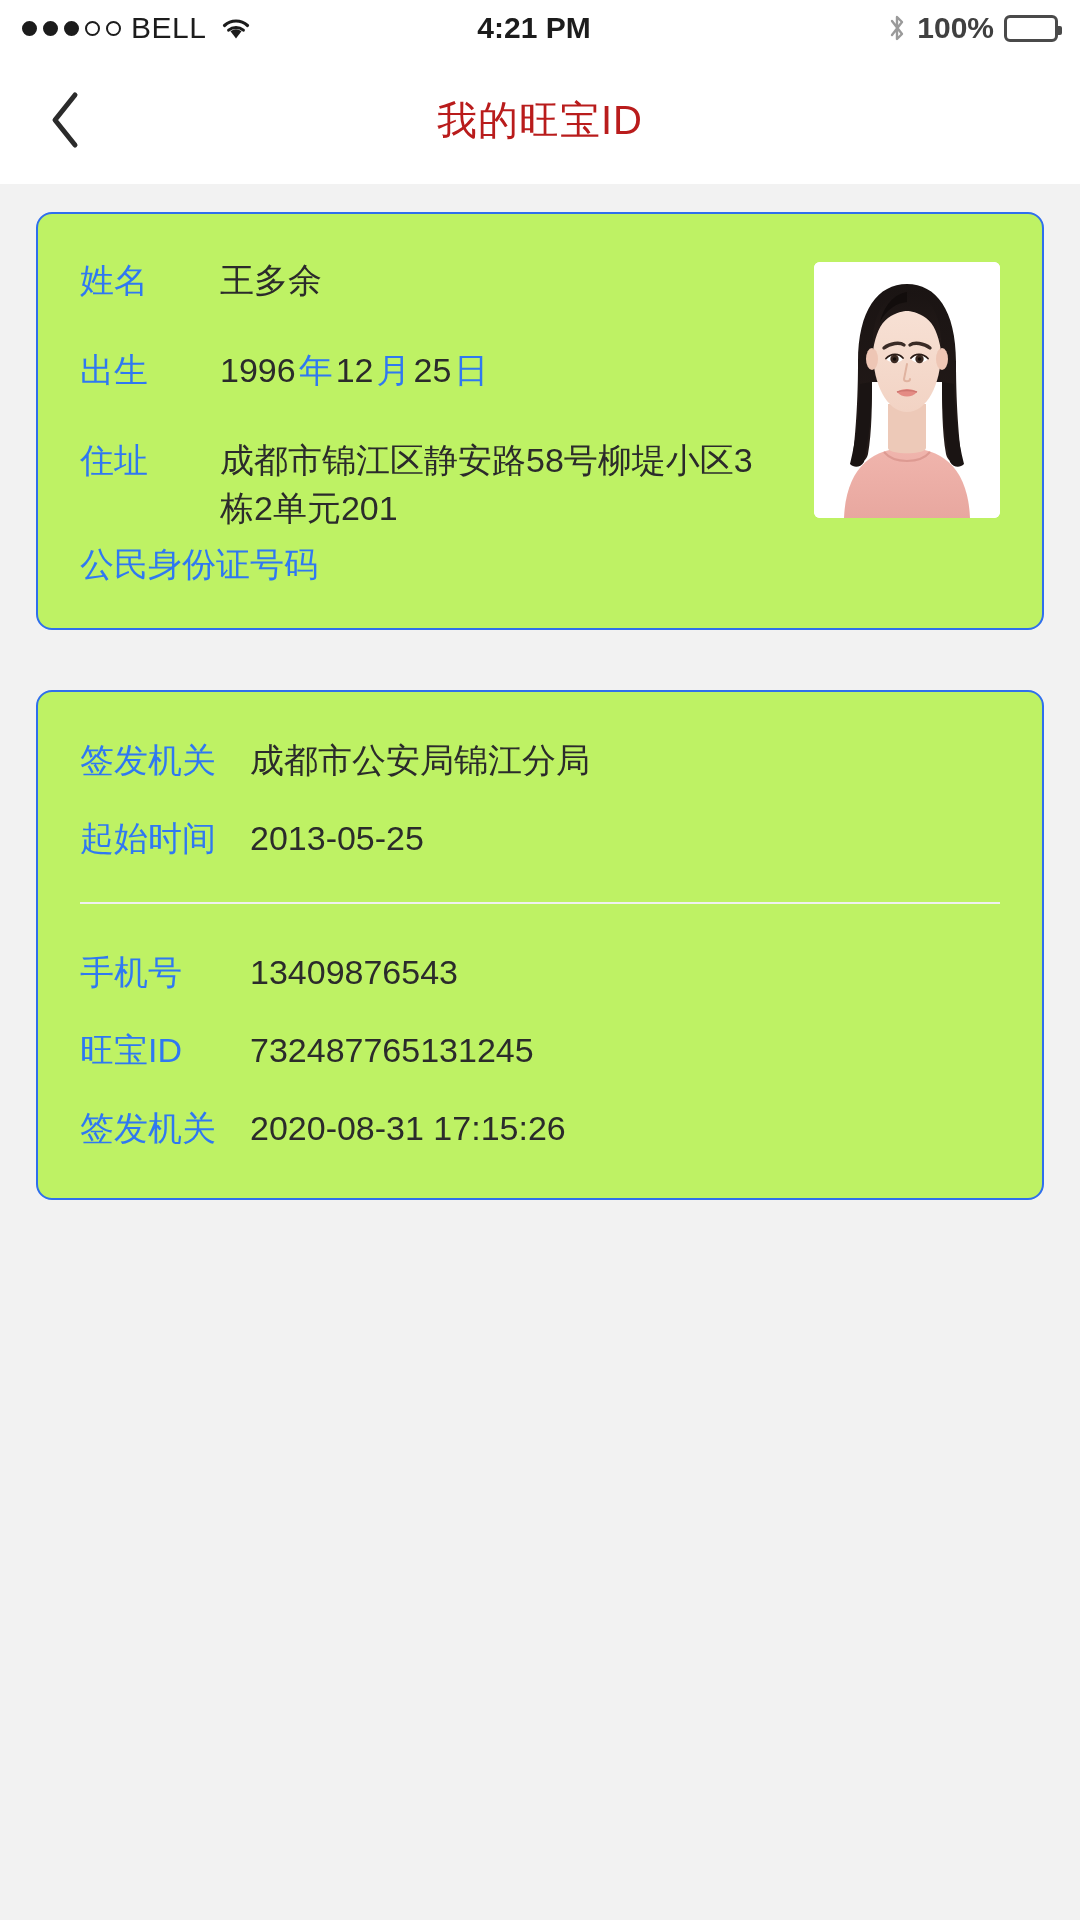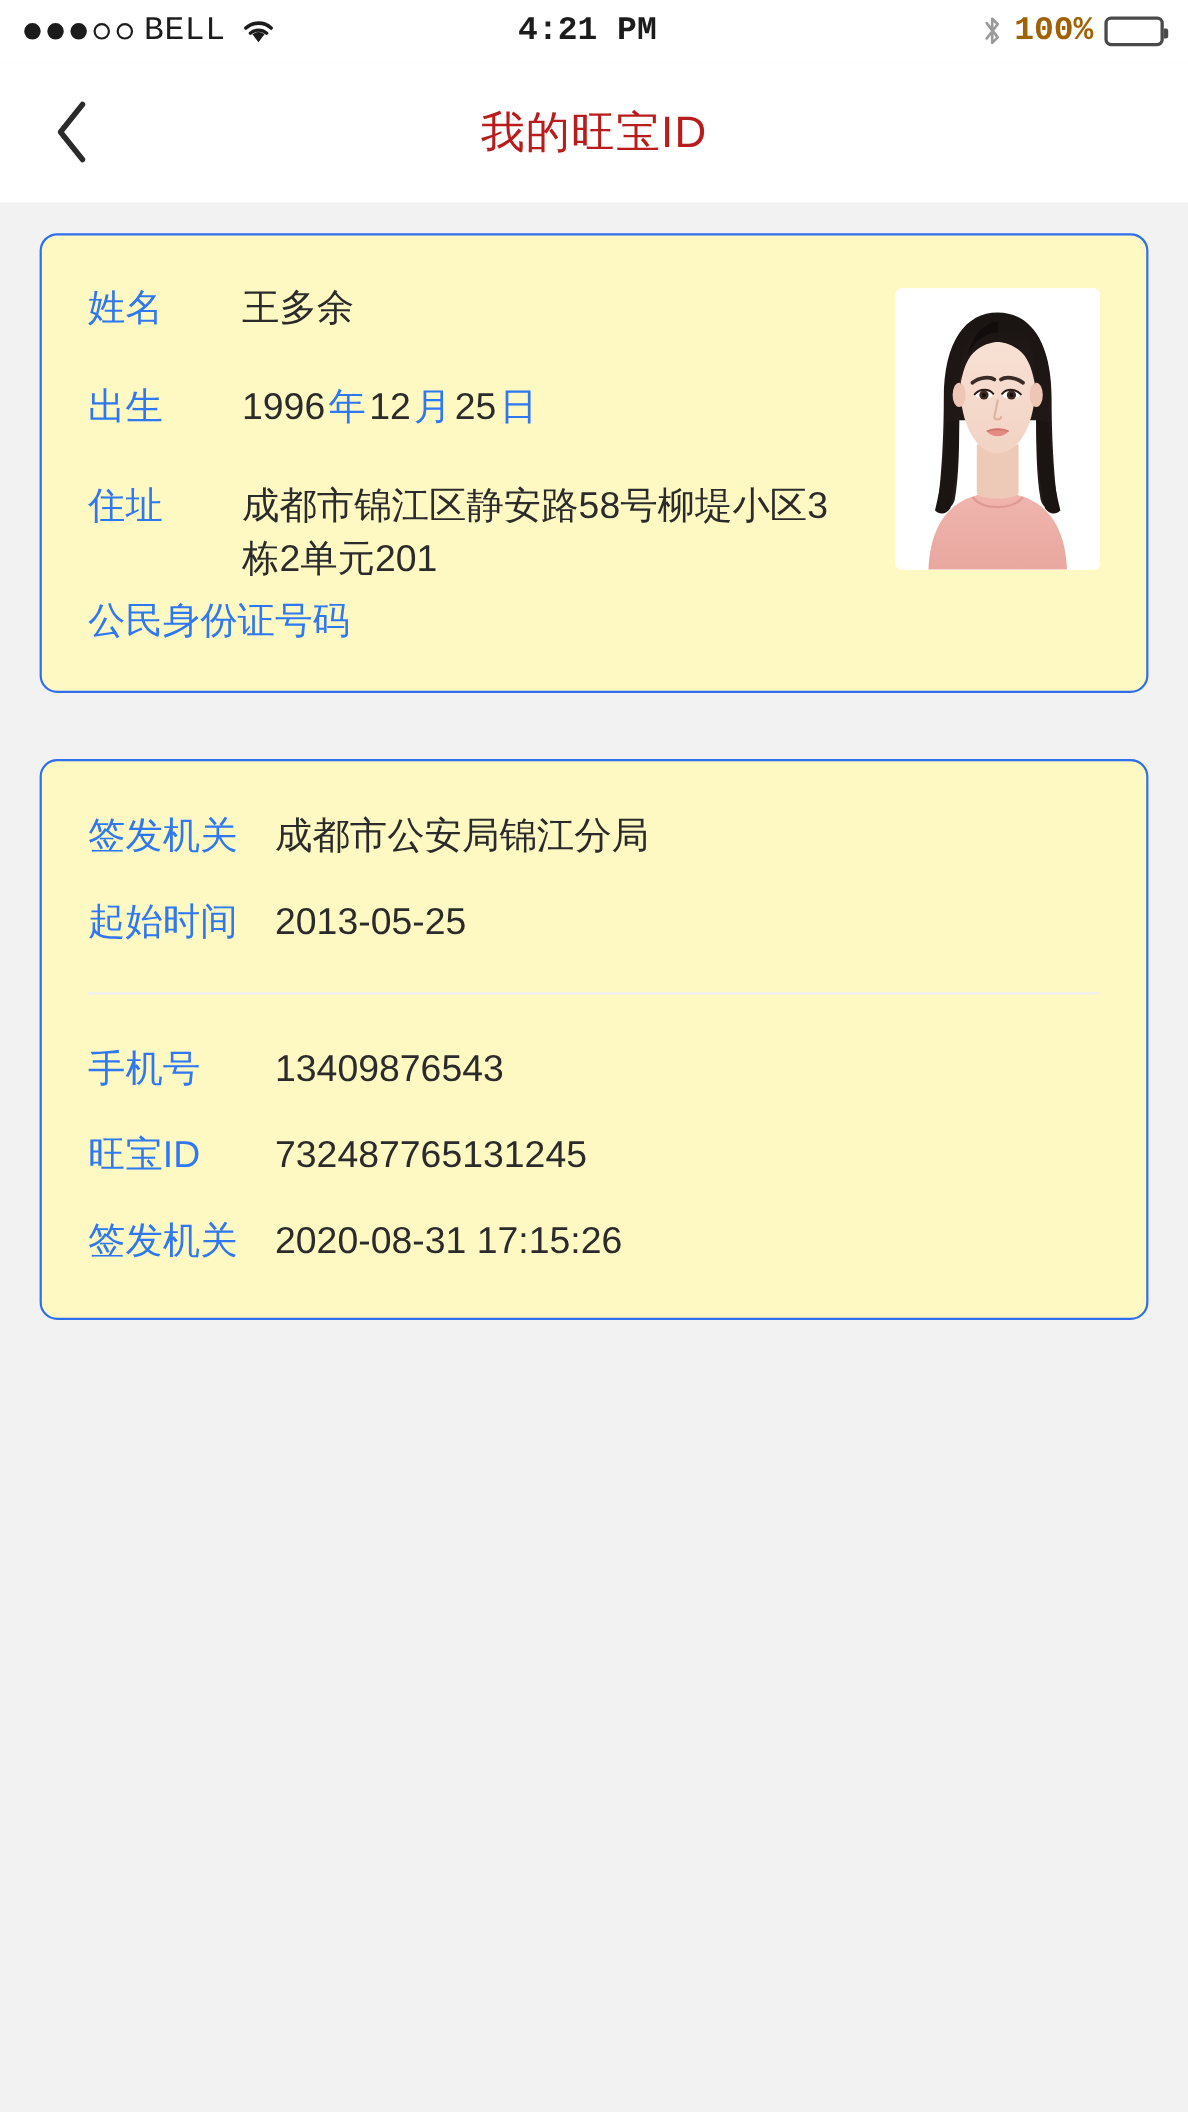--- a/index.html
+++ b/index.html
@@ -17,21 +17,20 @@
 
   
   .statusbar {
     height: 56px;
     background: #ffffff;
     display: flex;
     align-items: center;
     position: relative;
     padding: 16px 22px;
     box-sizing: border-box;
-    font-family: Liberation Mono, monospace;
   }
   .sb-left {
     display: flex;
     align-items: center;
     gap: 10px;
   }
   .dots {
     display: flex;
     align-items: center;
     gap: 6px;
@@ -67,21 +66,21 @@
   }
   .sb-right {
     margin-left: auto;
     display: flex;
     align-items: center;
     gap: 10px;
   }
   .bt { width: 20px; height: 30px; }
   .pct {
     font-size: 30px;
-    color: #a16207;
+    color: #404040;
     font-weight: 600;
   }
   .battery {
     width: 54px;
     height: 27px;
     border: 3px solid #4a4a4a;
     border-radius: 6px;
     position: relative;
     box-sizing: border-box;
     padding: 2px;
@@ -132,21 +131,21 @@
     font-weight: 500;
     letter-spacing: 1px;
   }
 
   
   .content {
     padding: 28px 36px 0 36px;
     box-sizing: border-box;
   }
   .card {
-    background: #fef9c3;
+    background: #bef264;
     border: 2px solid #2f6fed;
     border-radius: 16px;
     box-sizing: border-box;
   }
   .card.identity {
     padding: 42px 42px 40px 42px;
     position: relative;
     min-height: 400px;
   }
   .card.account {

